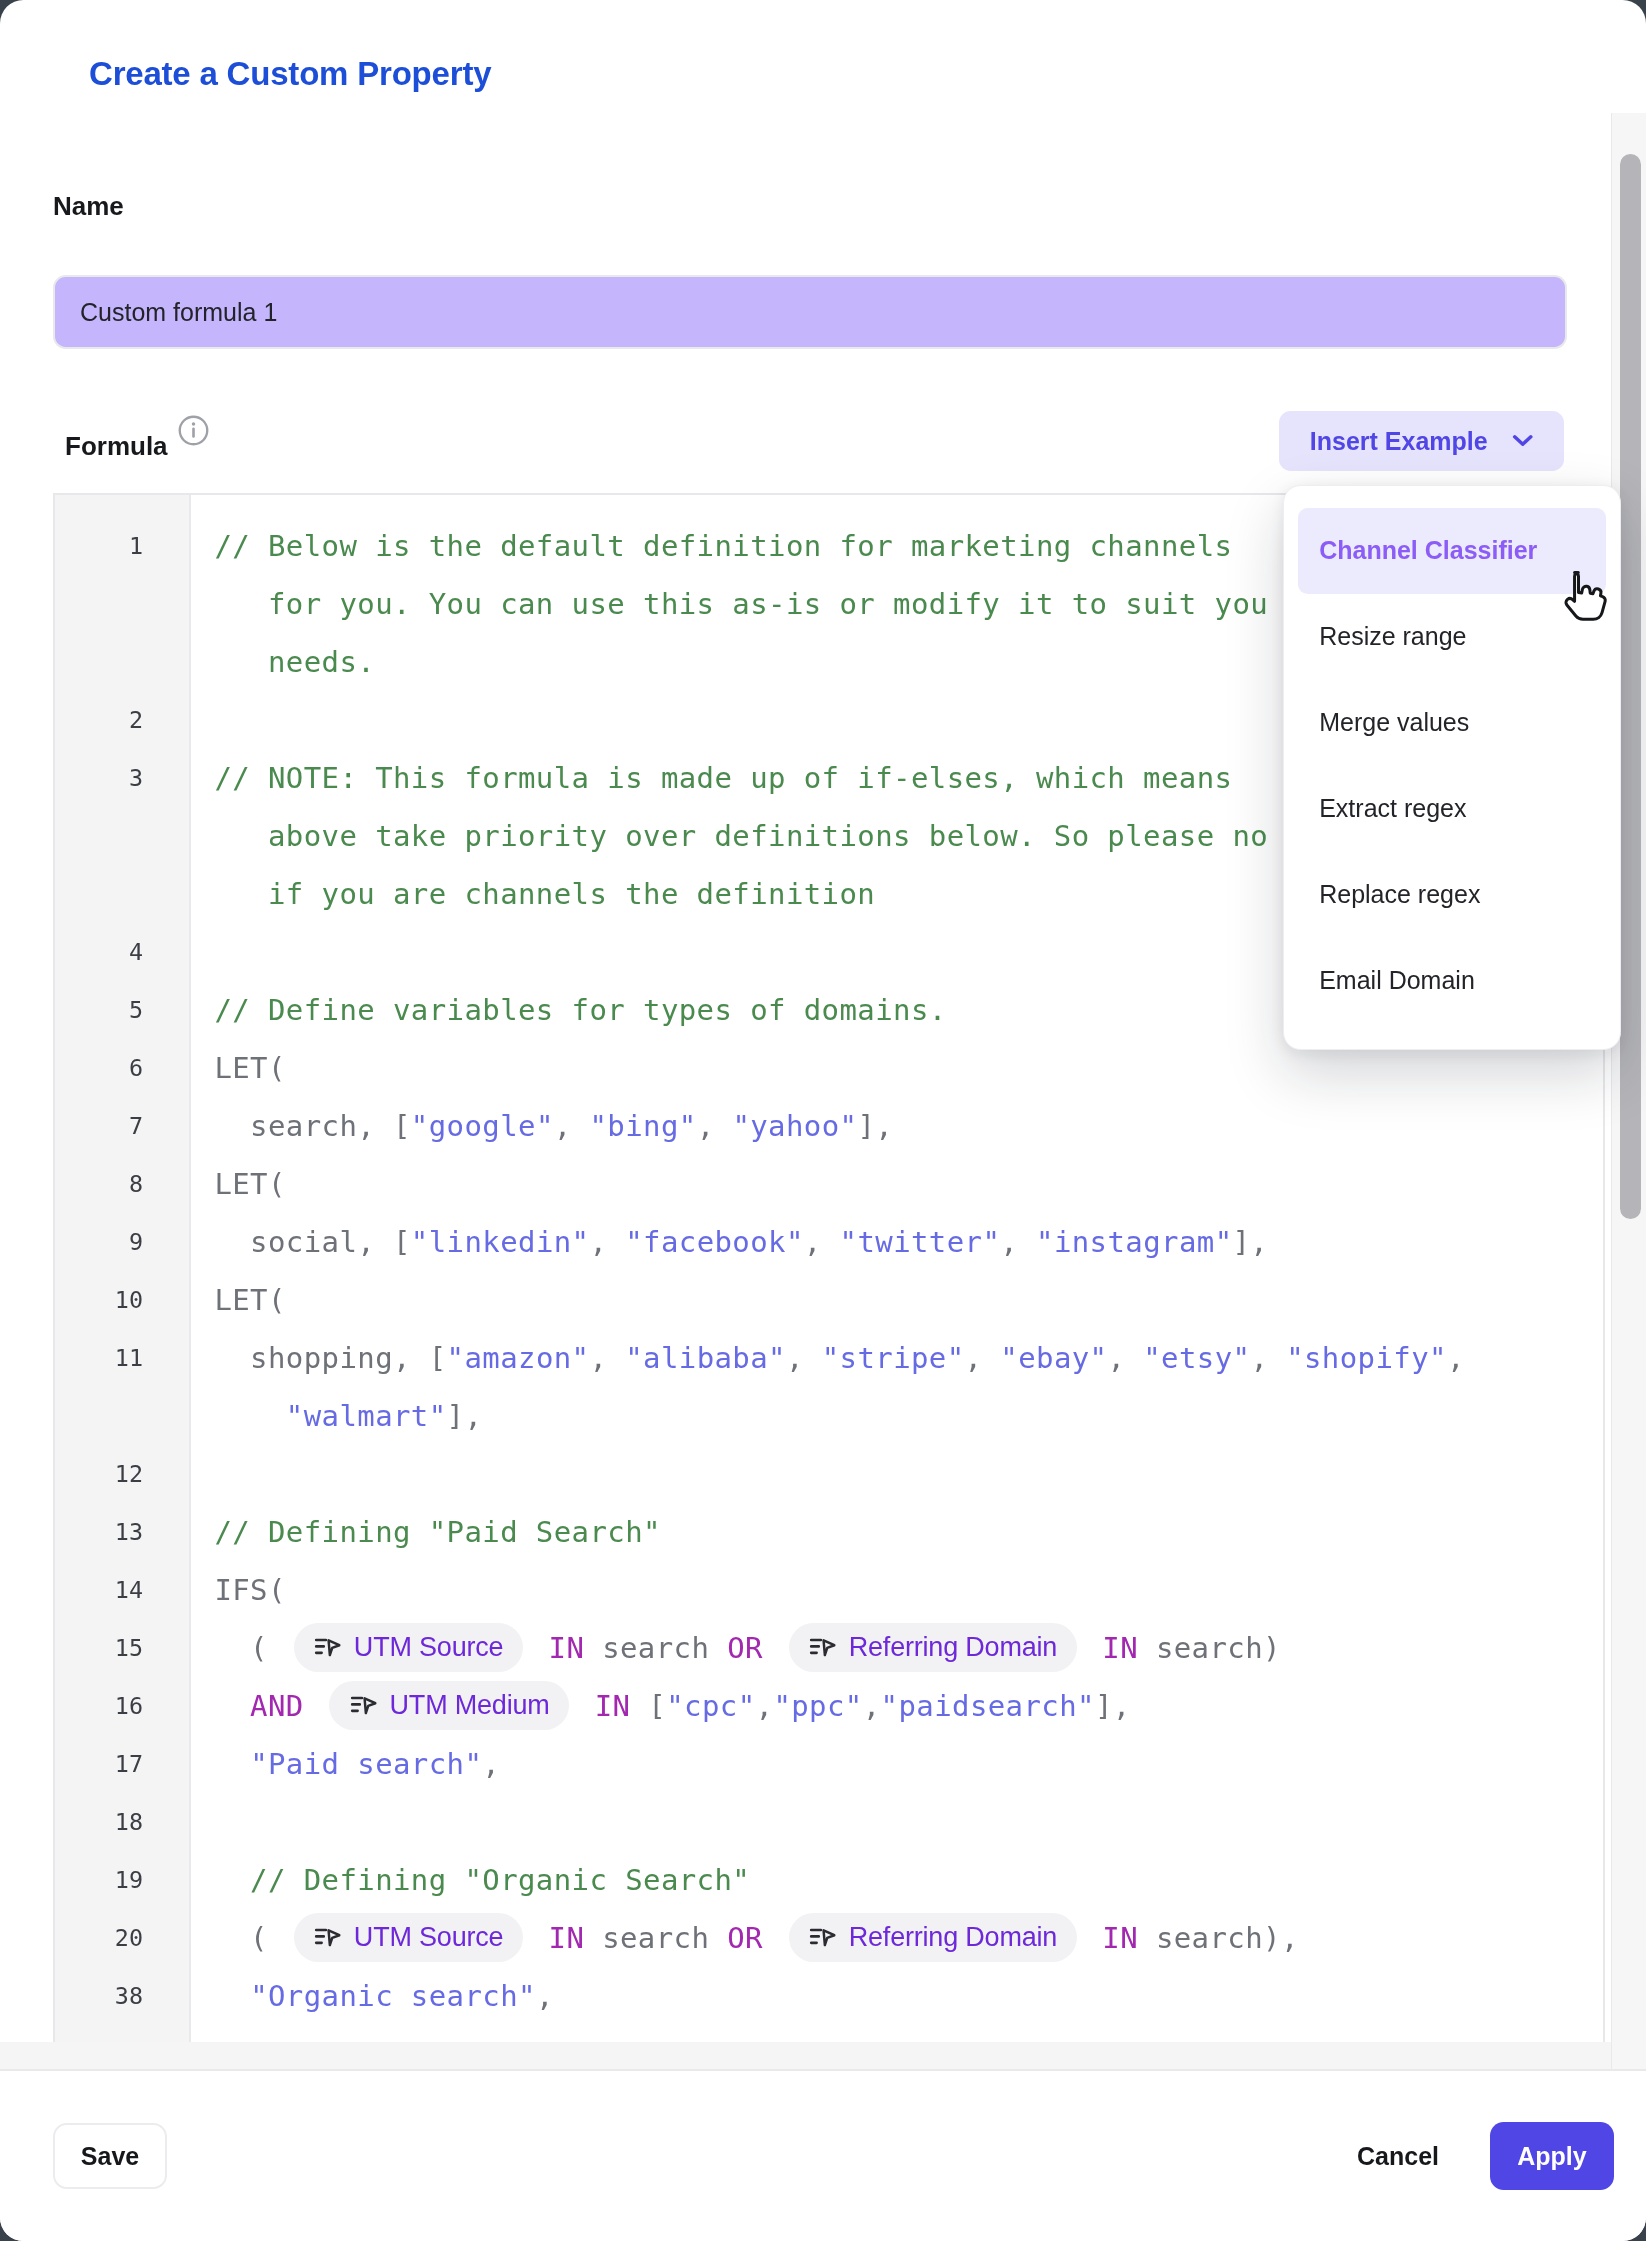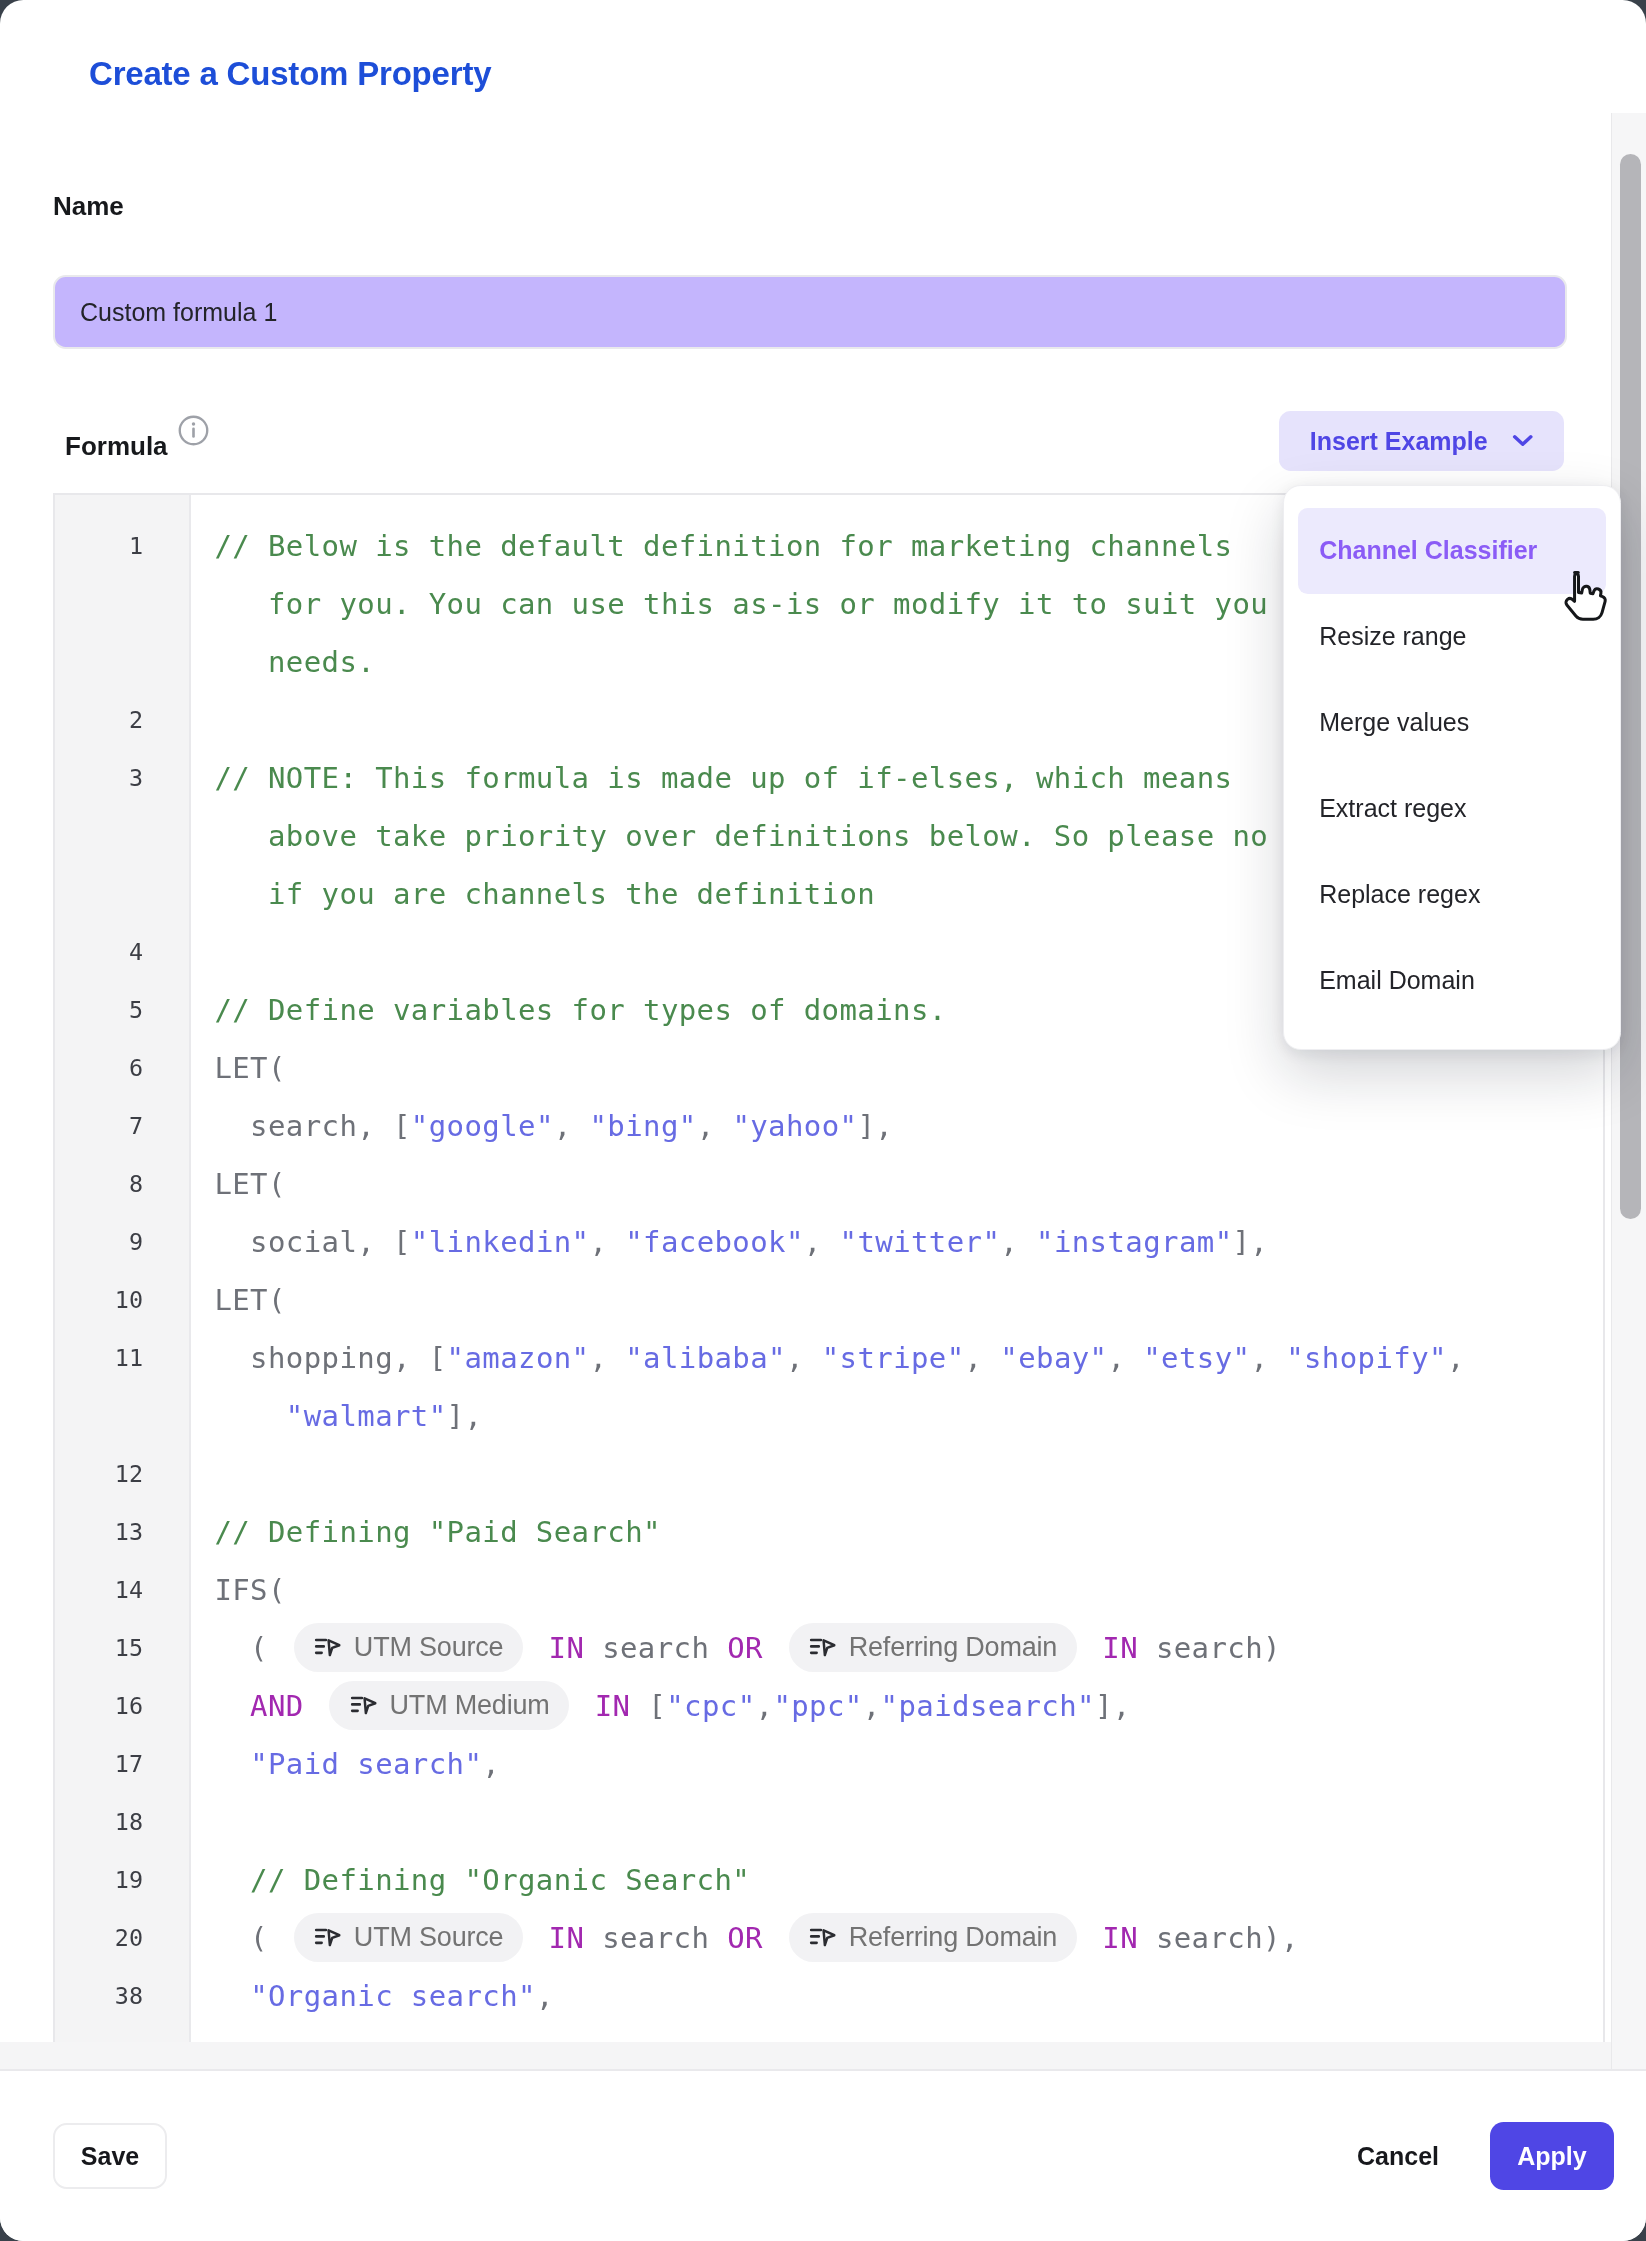--- a/index.html
+++ b/index.html
@@ -29,21 +29,21 @@
     font-size:23.4px;color:#3c3e45;}
   .code-col{flex:1;padding:21.5px 0 0 23.4px;overflow:hidden;}
   .crow{display:flex;align-items:center;height:58px;white-space:pre;font-family:"DejaVu Sans Mono",monospace;
     font-size:29px;letter-spacing:0.4px;}
   .tk-code{color:#6e7178;}
   .tk-com{color:#4a8a4e;}
   .tk-kw{color:#a228b0;}
   .tk-str{color:#676be3;}
   .pill{display:inline-flex;align-items:center;gap:11.7px;height:49px;padding:0 19.5px;margin:0 7.8px;
     background:#f2f2f4;border-radius:25px;cursor:pointer;}
-  .pill-label{font-family:"Liberation Sans",sans-serif;font-size:27px;font-weight:500;color:#737373;letter-spacing:-0.2px;}
+  .pill-label{font-family:"Liberation Sans",sans-serif;font-size:27px;font-weight:500;color:#6d28d9;letter-spacing:-0.2px;}
 
   
   .v-track{position:absolute;left:1611px;top:113px;width:35px;height:1956px;background:#f6f6f7;border-left:1px solid #e9e9eb;}
   .v-thumb{position:absolute;left:7.8px;top:41px;width:21.5px;height:1065px;background:#b5b5b9;border-radius:10.7px;cursor:pointer;}
   .h-band{position:absolute;left:0;top:2042px;width:1646px;height:27px;background:#f5f5f6;}
 
   
   .menu{position:absolute;left:1283px;top:485px;width:338px;box-sizing:border-box;background:#ffffff;
     border:1px solid #eeeef1;border-radius:17.6px;box-shadow:0 23.4px 59px rgba(16,24,40,0.18),0 3.9px 13.7px rgba(16,24,40,0.08);
     padding:21.5px 13.7px 25px 13.7px;z-index:20;}

